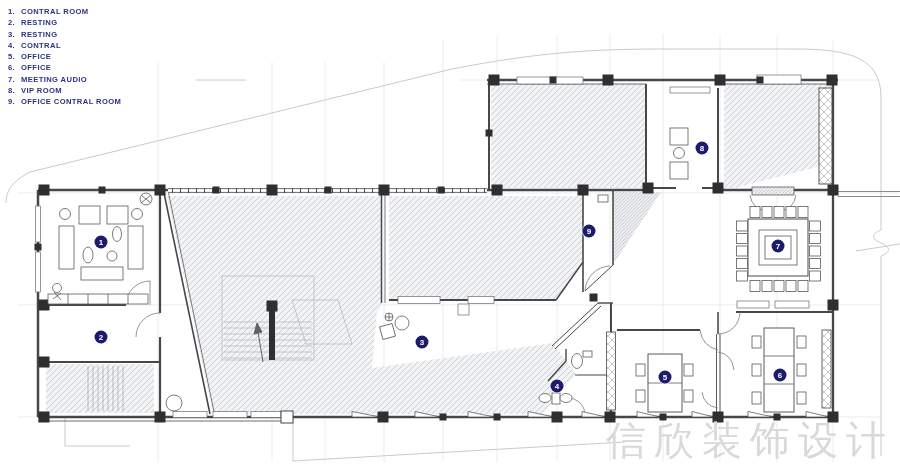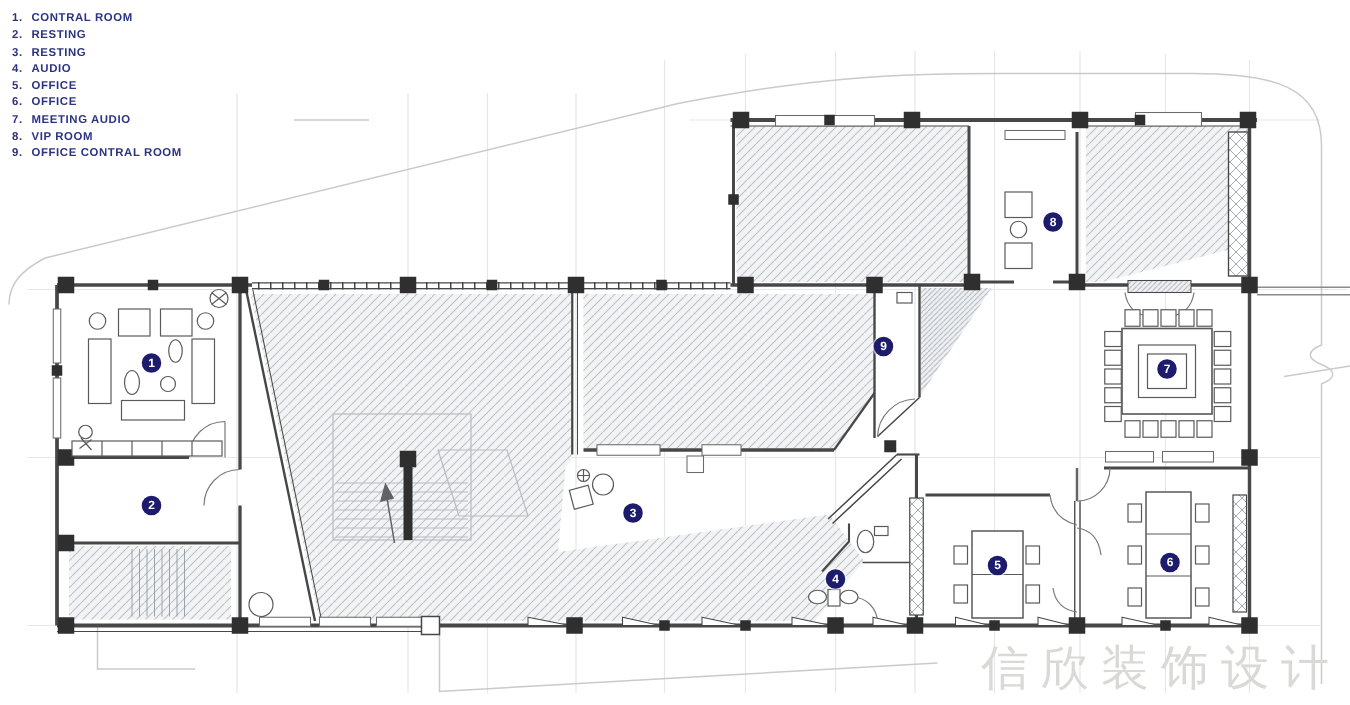--- a/index.html
+++ b/index.html
@@ -9,21 +9,21 @@
   ul.legend{position:absolute;left:8px;top:6px;margin:0;padding:0;list-style:none;z-index:5;}
   ul.legend li{display:flex;color:var(--legend,#2c3380);font-size:7.6px;font-weight:bold;
                letter-spacing:.4px;line-height:11.3px;white-space:nowrap;}
   ul.legend .lnum{width:13px;flex:0 0 13px;}
   #markers{position:absolute;left:0;top:0;width:100%;height:100%;z-index:6;pointer-events:none;}
   .marker{position:absolute;width:13px;height:13px;border-radius:50%;
           background:var(--marker-bg,#1d1b6b);color:var(--marker-fg,#fff);
           font-size:8px;font-weight:bold;line-height:13px;text-align:center;
           transform:translate(-50%,-50%);box-shadow:0 0 0 1px rgba(255,255,255,.55);}
   .watermark{position:absolute;right:6px;bottom:2px;z-index:4;
-             color:var(--wm,#d9d9d7);font-size:32px;letter-spacing:8px;
+             color:var(--wm,#d9d9d7);font-size:40px;letter-spacing:8px;
              font-family:"DejaVu Sans",sans-serif;white-space:nowrap;}
 </style>
 </head>
 <body>
 
 <div class="stage">
 
   <ul class="legend" id="legend">
       <li>
         <span class="lnum">1.</span>
@@ -32,21 +32,21 @@
       <li>
         <span class="lnum">2.</span>
         <span>RESTING</span>
       </li>
       <li>
         <span class="lnum">3.</span>
         <span>RESTING</span>
       </li>
       <li>
         <span class="lnum">4.</span>
-        <span>AUDIO</span>
+        <span>CONTRAL</span>
       </li>
       <li>
         <span class="lnum">5.</span>
         <span>OFFICE</span>
       </li>
       <li>
         <span class="lnum">6.</span>
         <span>OFFICE</span>
       </li>
       <li>

